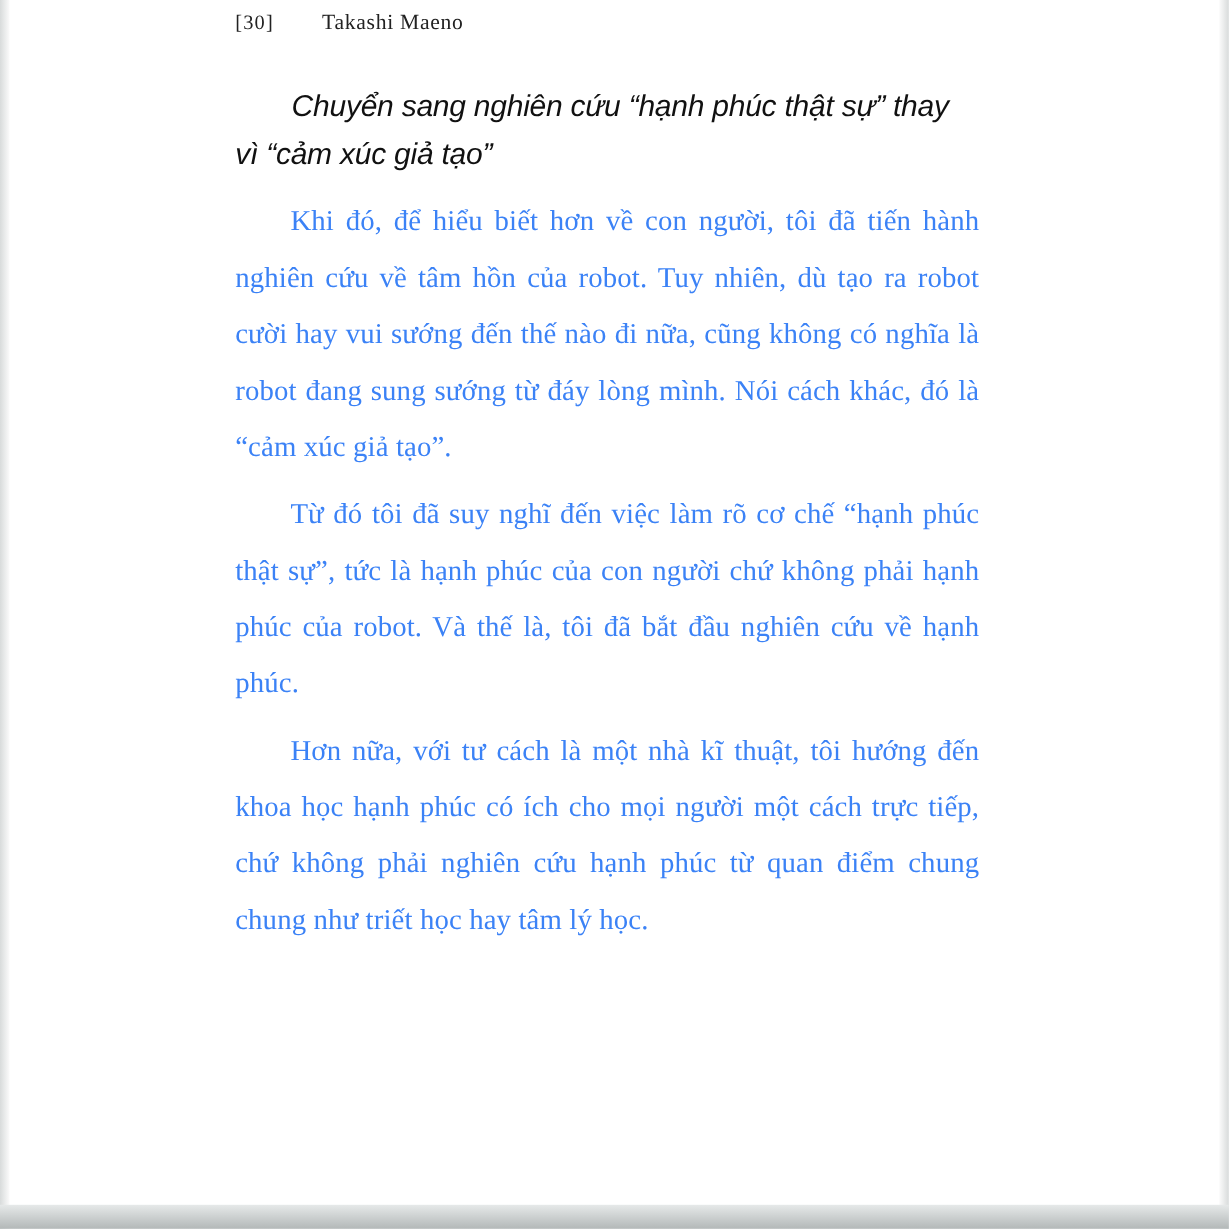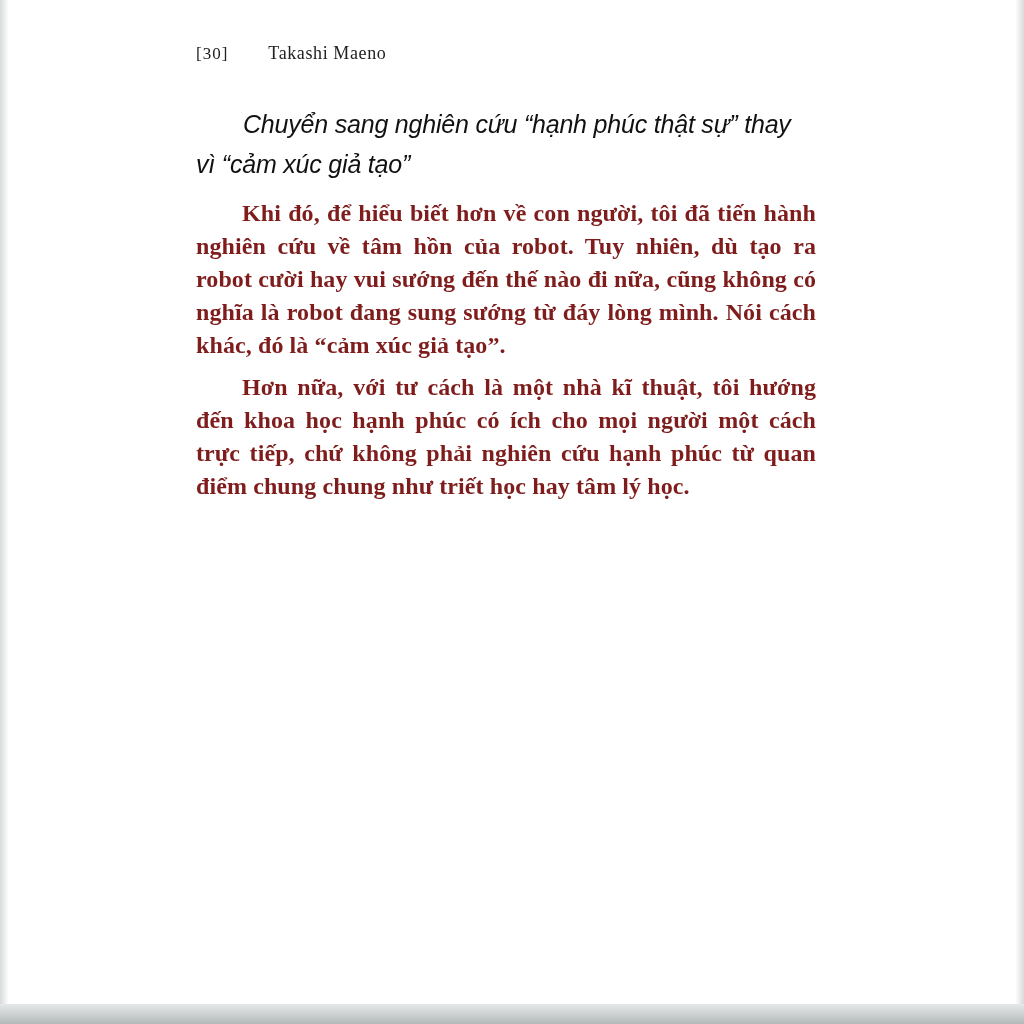--- a/index.html
+++ b/index.html
@@ -39,21 +39,20 @@
     top: 0;
     width: 620px;
     color: #2b2b2b;
   }
   .page-header {
     display: flex;
     align-items: baseline;
     padding-top: 8px;
     font-size: 18px;
     color: #222222;
-    margin-top: 35px;
   }
   .page-number {
     font-size: 17px;
     letter-spacing: 1px;
   }
   .author-name {
     margin-left: 40px;
     letter-spacing: 0.6px;
   }
   .section-heading {
@@ -66,42 +65,42 @@
     color: #111111;
     text-indent: 47px;
     letter-spacing: -0.2px;
   }
   .body-paragraphs {
     margin-top: 13px;
   }
   .body-paragraphs p {
     margin: 0 0 9px 0;
     font-size: 24px;
-    line-height: 33px;
+    line-height: 47px;
     text-align: justify;
     text-indent: 46px;
-    color: #7f1d1d;
+    color: #3b82f6;
     letter-spacing: 0.1px;
-    font-weight: bold;
   }
 </style>
 </head>
 <body>
 
 <div class="scan-edge-left"></div>
 <div class="scan-edge-right"></div>
 <div class="scan-edge-bottom"></div>
 
 <div class="page-inner">
 
   <div class="page-header">
     <span class="page-number">[30]</span>
     <span class="author-name">Takashi Maeno</span>
   </div>
 
   <div class="section-heading">Chuyển sang nghiên cứu “hạnh phúc thật sự” thay vì “cảm xúc giả tạo”</div>
 
   <div class="body-paragraphs">
       <p>Khi đó, để hiểu biết hơn về con người, tôi đã tiến hành nghiên cứu về tâm hồn của robot. Tuy nhiên, dù tạo ra robot cười hay vui sướng đến thế nào đi nữa, cũng không có nghĩa là robot đang sung sướng từ đáy lòng mình. Nói cách khác, đó là “cảm xúc giả tạo”.</p>
+      <p>Từ đó tôi đã suy nghĩ đến việc làm rõ cơ chế “hạnh phúc thật sự”, tức là hạnh phúc của con người chứ không phải hạnh phúc của robot. Và thế là, tôi đã bắt đầu nghiên cứu về hạnh phúc.</p>
       <p>Hơn nữa, với tư cách là một nhà kĩ thuật, tôi hướng đến khoa học hạnh phúc có ích cho mọi người một cách trực tiếp, chứ không phải nghiên cứu hạnh phúc từ quan điểm chung chung như triết học hay tâm lý học.</p>
     </div>
 
 </div>
 
 </body></html>

